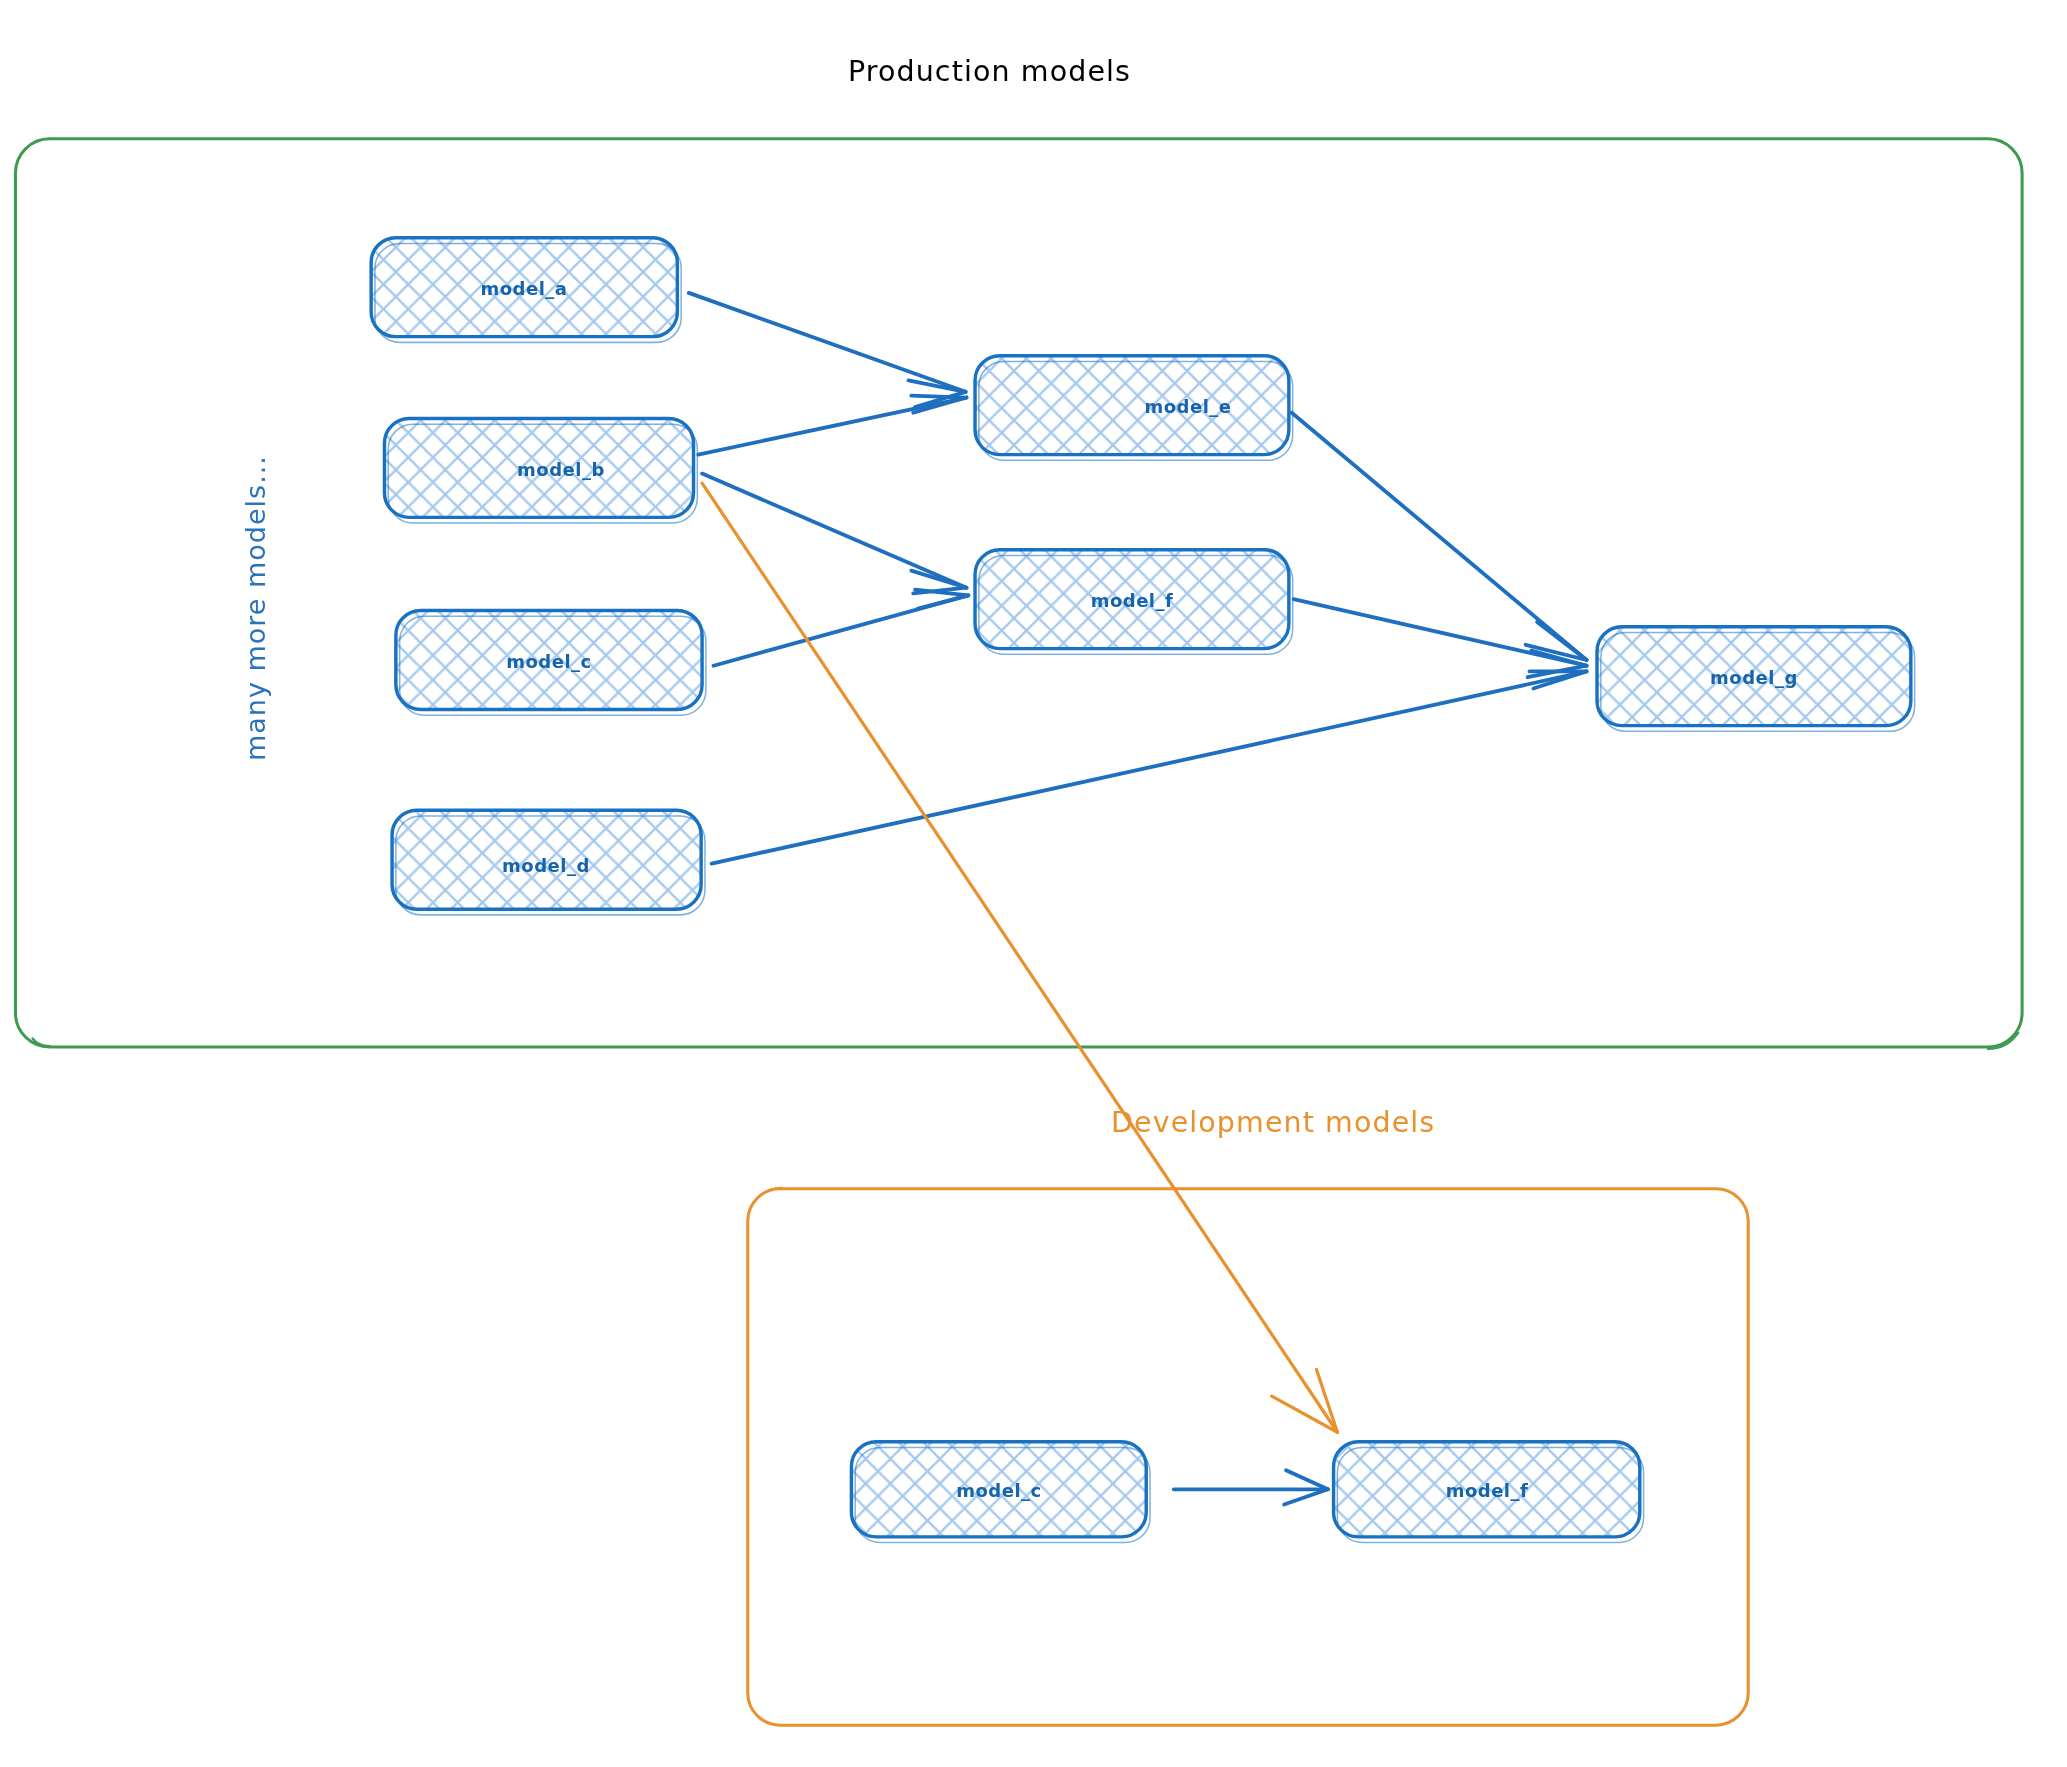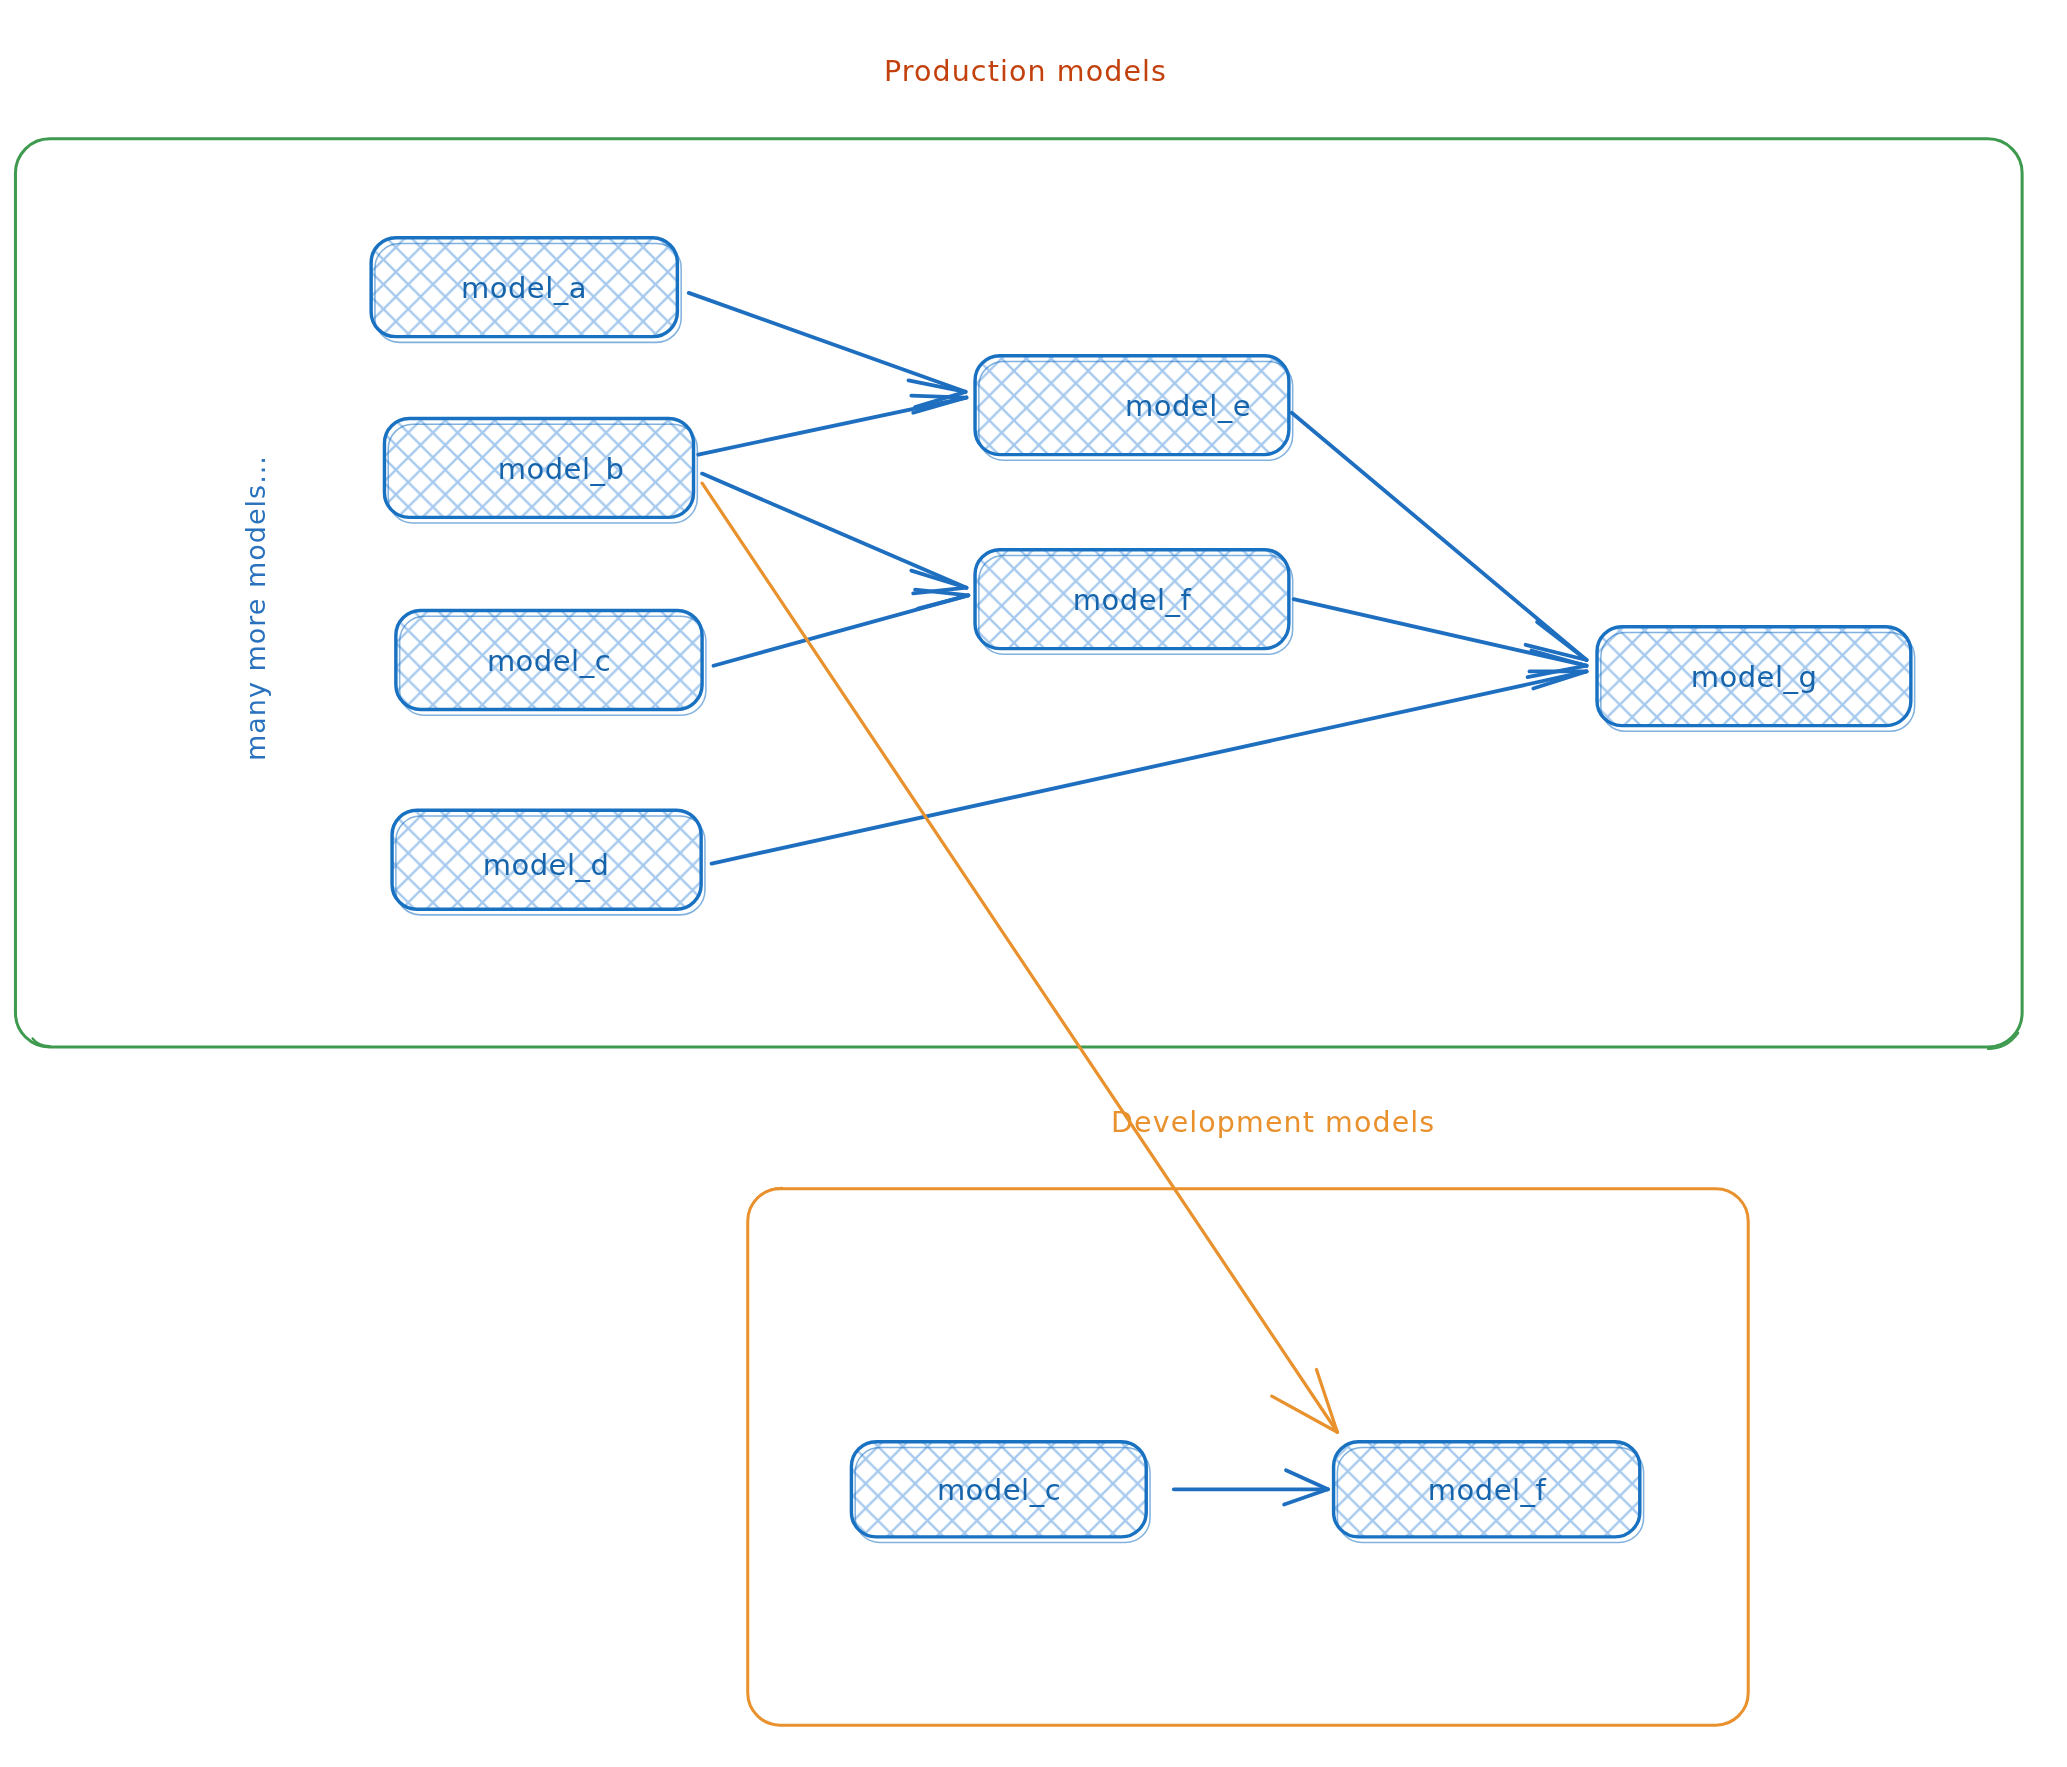--- a/index.html
+++ b/index.html
@@ -27,26 +27,27 @@
   .group-label {
     position: absolute;
     font-family: "DejaVu Sans", sans-serif;
     font-size: 28.5px;
     letter-spacing: 1.1px;
     white-space: nowrap;
   }
   .node-label {
     position: absolute;
     font-family: "DejaVu Sans", sans-serif;
-    font-size: 29px;
+    font-size: 18px;
     color: #1664ab;
     letter-spacing: 0.5px;
     white-space: nowrap;
     transform: translate(-50%, -50%);
     pointer-events: none;
+    font-weight: bold;
   }
   .side-label {
     position: absolute;
     font-family: "DejaVu Sans", sans-serif;
     font-size: 27px;
     color: #2a72bd;
     letter-spacing: 1px;
     white-space: nowrap;
     transform-origin: 0 0;
   }
@@ -171,21 +172,21 @@
         <rect x="895" y="1516" width="310" height="100" rx="26" ry="26" fill="url(#hatch)"></rect>
         <rect x="899" y="1522" width="310" height="100" rx="26" ry="26" fill="none" stroke-width="1.6" opacity="0.55"></rect>
       </g>
       <g>
         <rect x="1402" y="1516" width="322" height="100" rx="26" ry="26" fill="url(#hatch)"></rect>
         <rect x="1406" y="1522" width="322" height="100" rx="26" ry="26" fill="none" stroke-width="1.6" opacity="0.55"></rect>
       </g>
     </g>
   </svg>
 
-  <div class="group-label" style="left:848px; top:55px; color:#c2410c;margin-left:36px;">Production models</div>
+  <div class="group-label" style="left:848px; top:55px; color:#000000;">Production models</div>
 
   <div class="group-label" style="left:1063px; top:1106px; color:#e8912d;margin-left:48px;">Development models</div>
 
   <div class="side-label" style="left:240px; top:761px; transform: rotate(-90deg);">many more models...</div>
 
   <div class="node-label" style="left:524px; top:288px;">model_a</div>
   <div class="node-label" style="left:538px; top:469px;margin-left:23px;">model_b</div>
   <div class="node-label" style="left:549px; top:661px;">model_c</div>
   <div class="node-label" style="left:546px; top:865px;">model_d</div>
   <div class="node-label" style="left:1188px; top:406px;">model_e</div>

